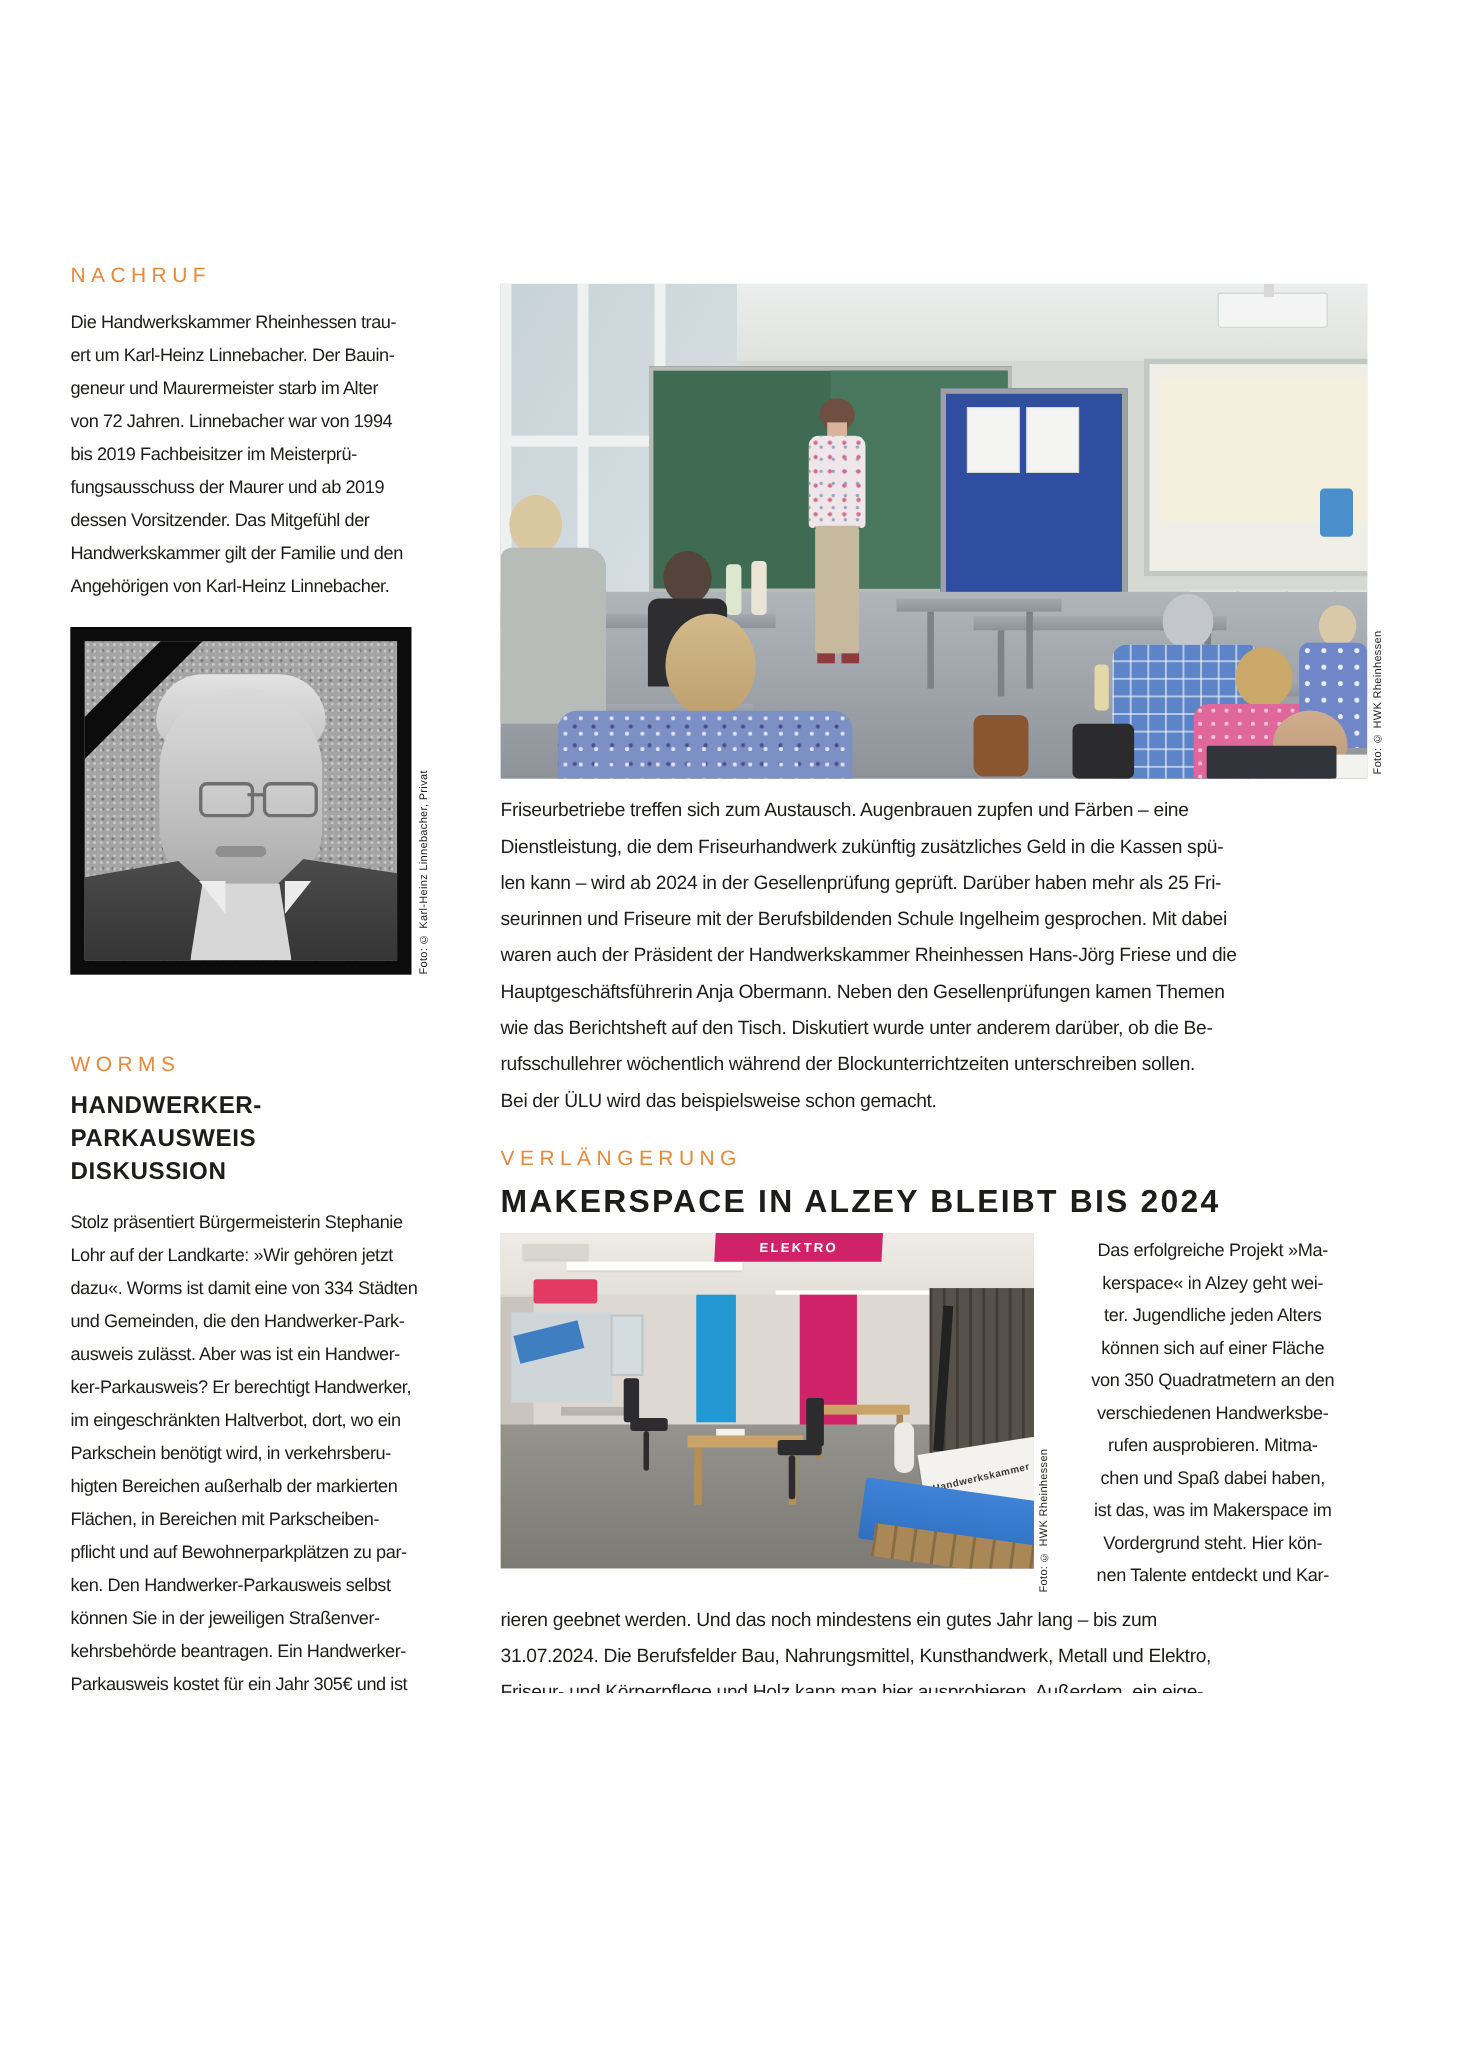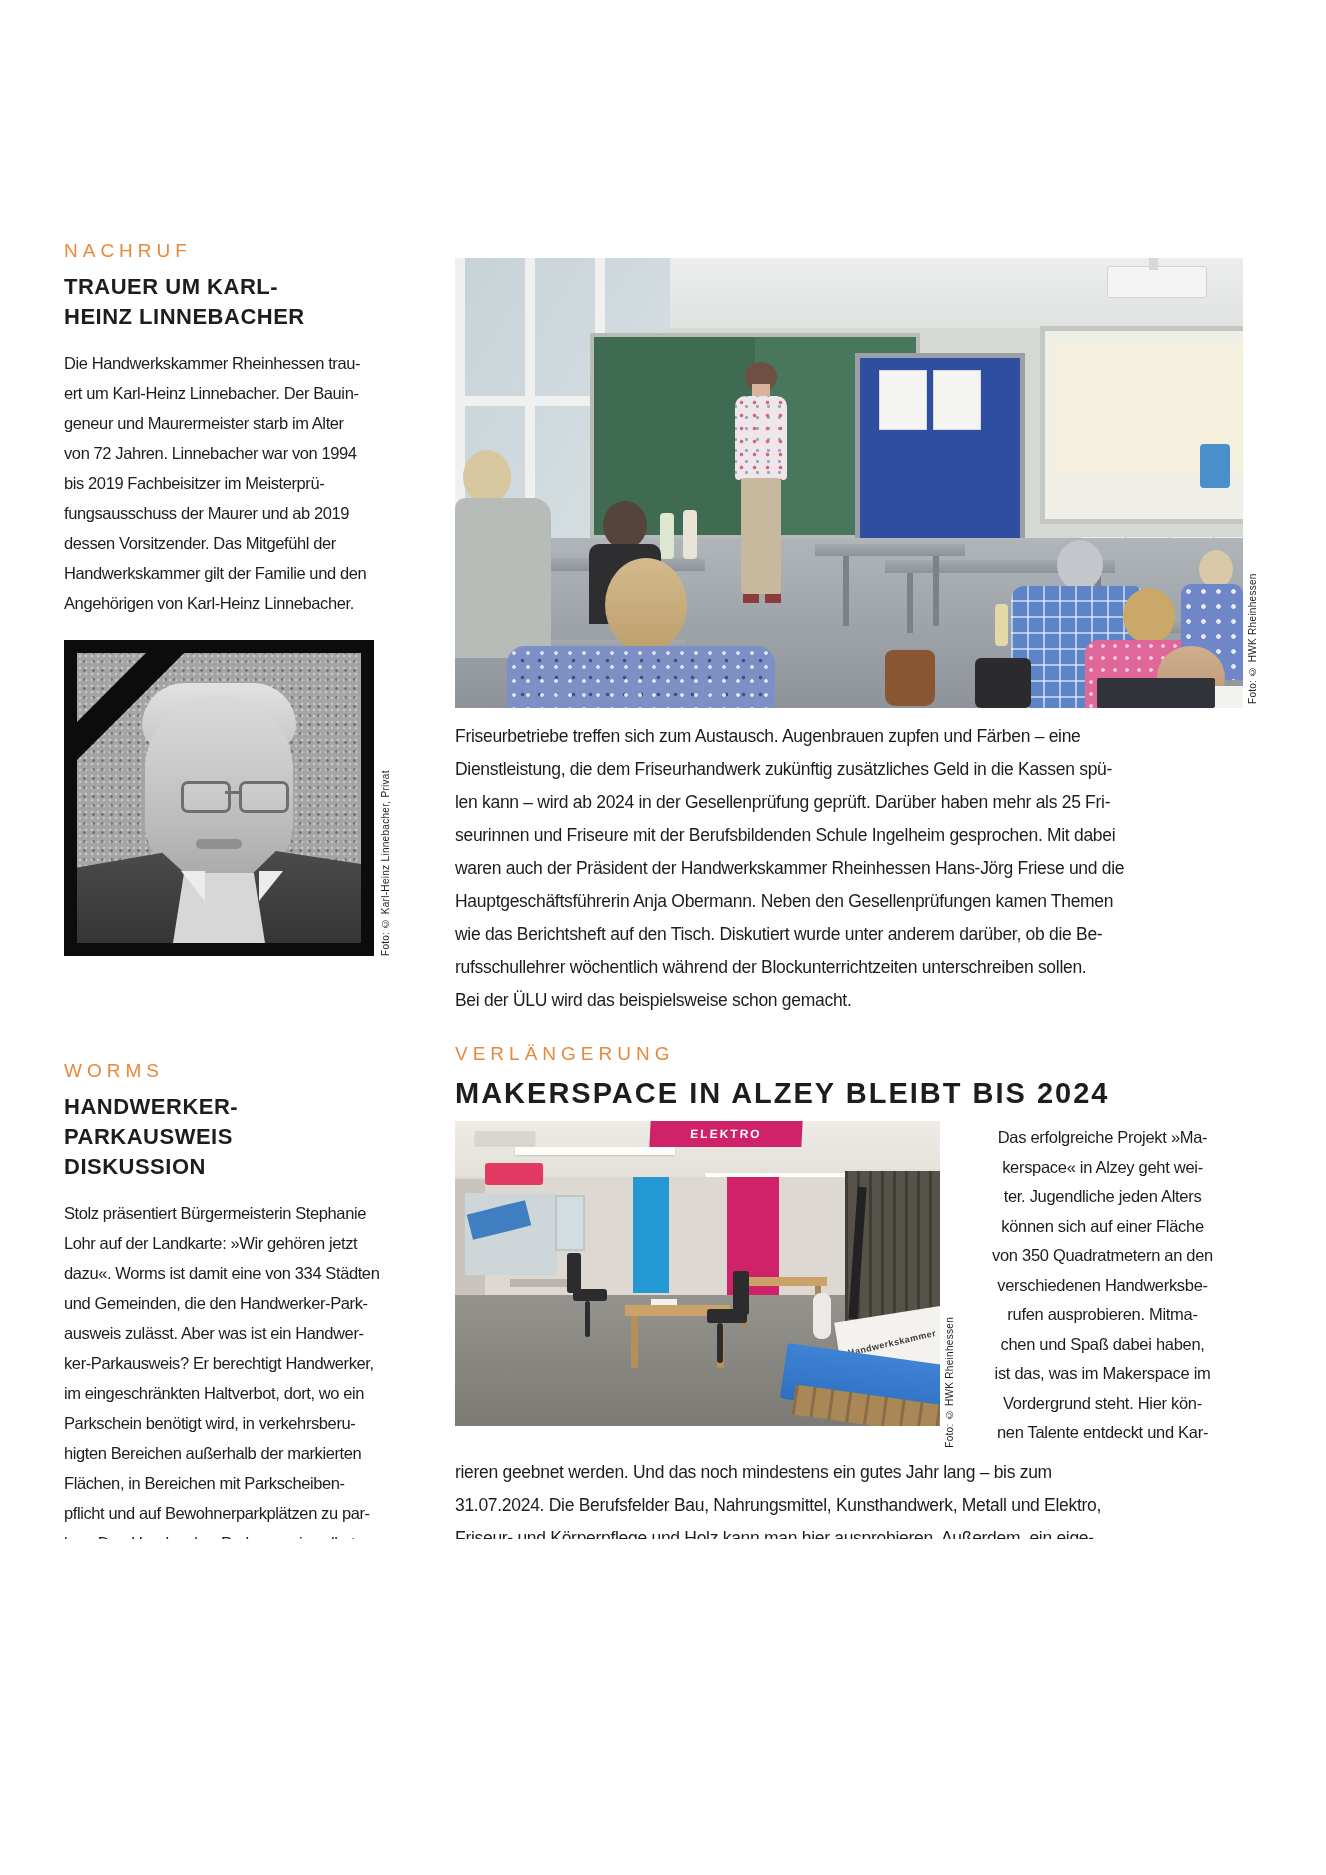--- a/index.html
+++ b/index.html
@@ -36,21 +36,21 @@
             background:linear-gradient(180deg,#4b4b4b,#353535);
             clip-path:polygon(0 18%,30% 2%,40% 30%,60% 30%,70% 0,100% 14%,100% 100%,0 100%);}
   .p-shirt{position:absolute;bottom:0;left:50%;transform:translateX(-50%);width:92px;height:70px;
            background:#d7d7d7;clip-path:polygon(12% 0,88% 0,100% 100%,0 100%);}
   .p-collar-l{position:absolute;bottom:42px;left:104px;width:0;height:0;border-top:30px solid #ececec;border-left:24px solid transparent;}
   .p-collar-r{position:absolute;bottom:42px;left:182px;width:0;height:0;border-top:30px solid #ececec;border-right:24px solid transparent;}
   .p-ribbon{position:absolute;left:-58px;top:30px;width:205px;height:27px;background:#0c0c0c;transform:rotate(-45deg);}
   .vcredit{writing-mode:vertical-rl;transform:rotate(180deg);font-size:10px;letter-spacing:.3px;color:#1d1d1b;}
   .credit-portrait{position:absolute;left:316px;bottom:0;height:220px;text-align:left;}
 
-  .worms{margin-top:104px;}
+  .worms{margin-top:72px;}
 
   
   .col-right{position:absolute;left:455px;top:240px;width:788px;}
   .hl-big{font-family:"DejaVu Sans","Liberation Sans",sans-serif;font-size:40px;line-height:51px;
           font-weight:400;letter-spacing:2.5px;margin:2px 0 0 0;color:#1d1d1b;}
   .hl-mid{font-size:29px;line-height:36px;font-weight:700;letter-spacing:2px;margin:4px 0 0 0;}
   .body-right{font-size:17.5px;line-height:33px;letter-spacing:-.3px;margin:12px 0 0 0;}
   .kicker2{margin-top:26px;}
 
   
@@ -127,22 +127,20 @@
 </style>
 </head>
 <body>
 
 <div class="page">
 
   <div class="col-left">
 
     <section>
       <p class="kicker">NACHRUF</p>
-      <h2 class="hl-small prelines">TRAUER UM KARL-
-HEINZ LINNEBACHER</h2>
       <p class="body-left prelines">Die Handwerkskammer Rheinhessen trau-
 ert um Karl-Heinz Linnebacher. Der Bauin-
 geneur und Maurermeister starb im Alter
 von 72 Jahren. Linnebacher war von 1994
 bis 2019 Fachbeisitzer im Meisterprü-
 fungsausschuss der Maurer und ab 2019
 dessen Vorsitzender. Das Mitgefühl der
 Handwerkskammer gilt der Familie und den
 Angehörigen von Karl-Heinz Linnebacher.</p>
 

